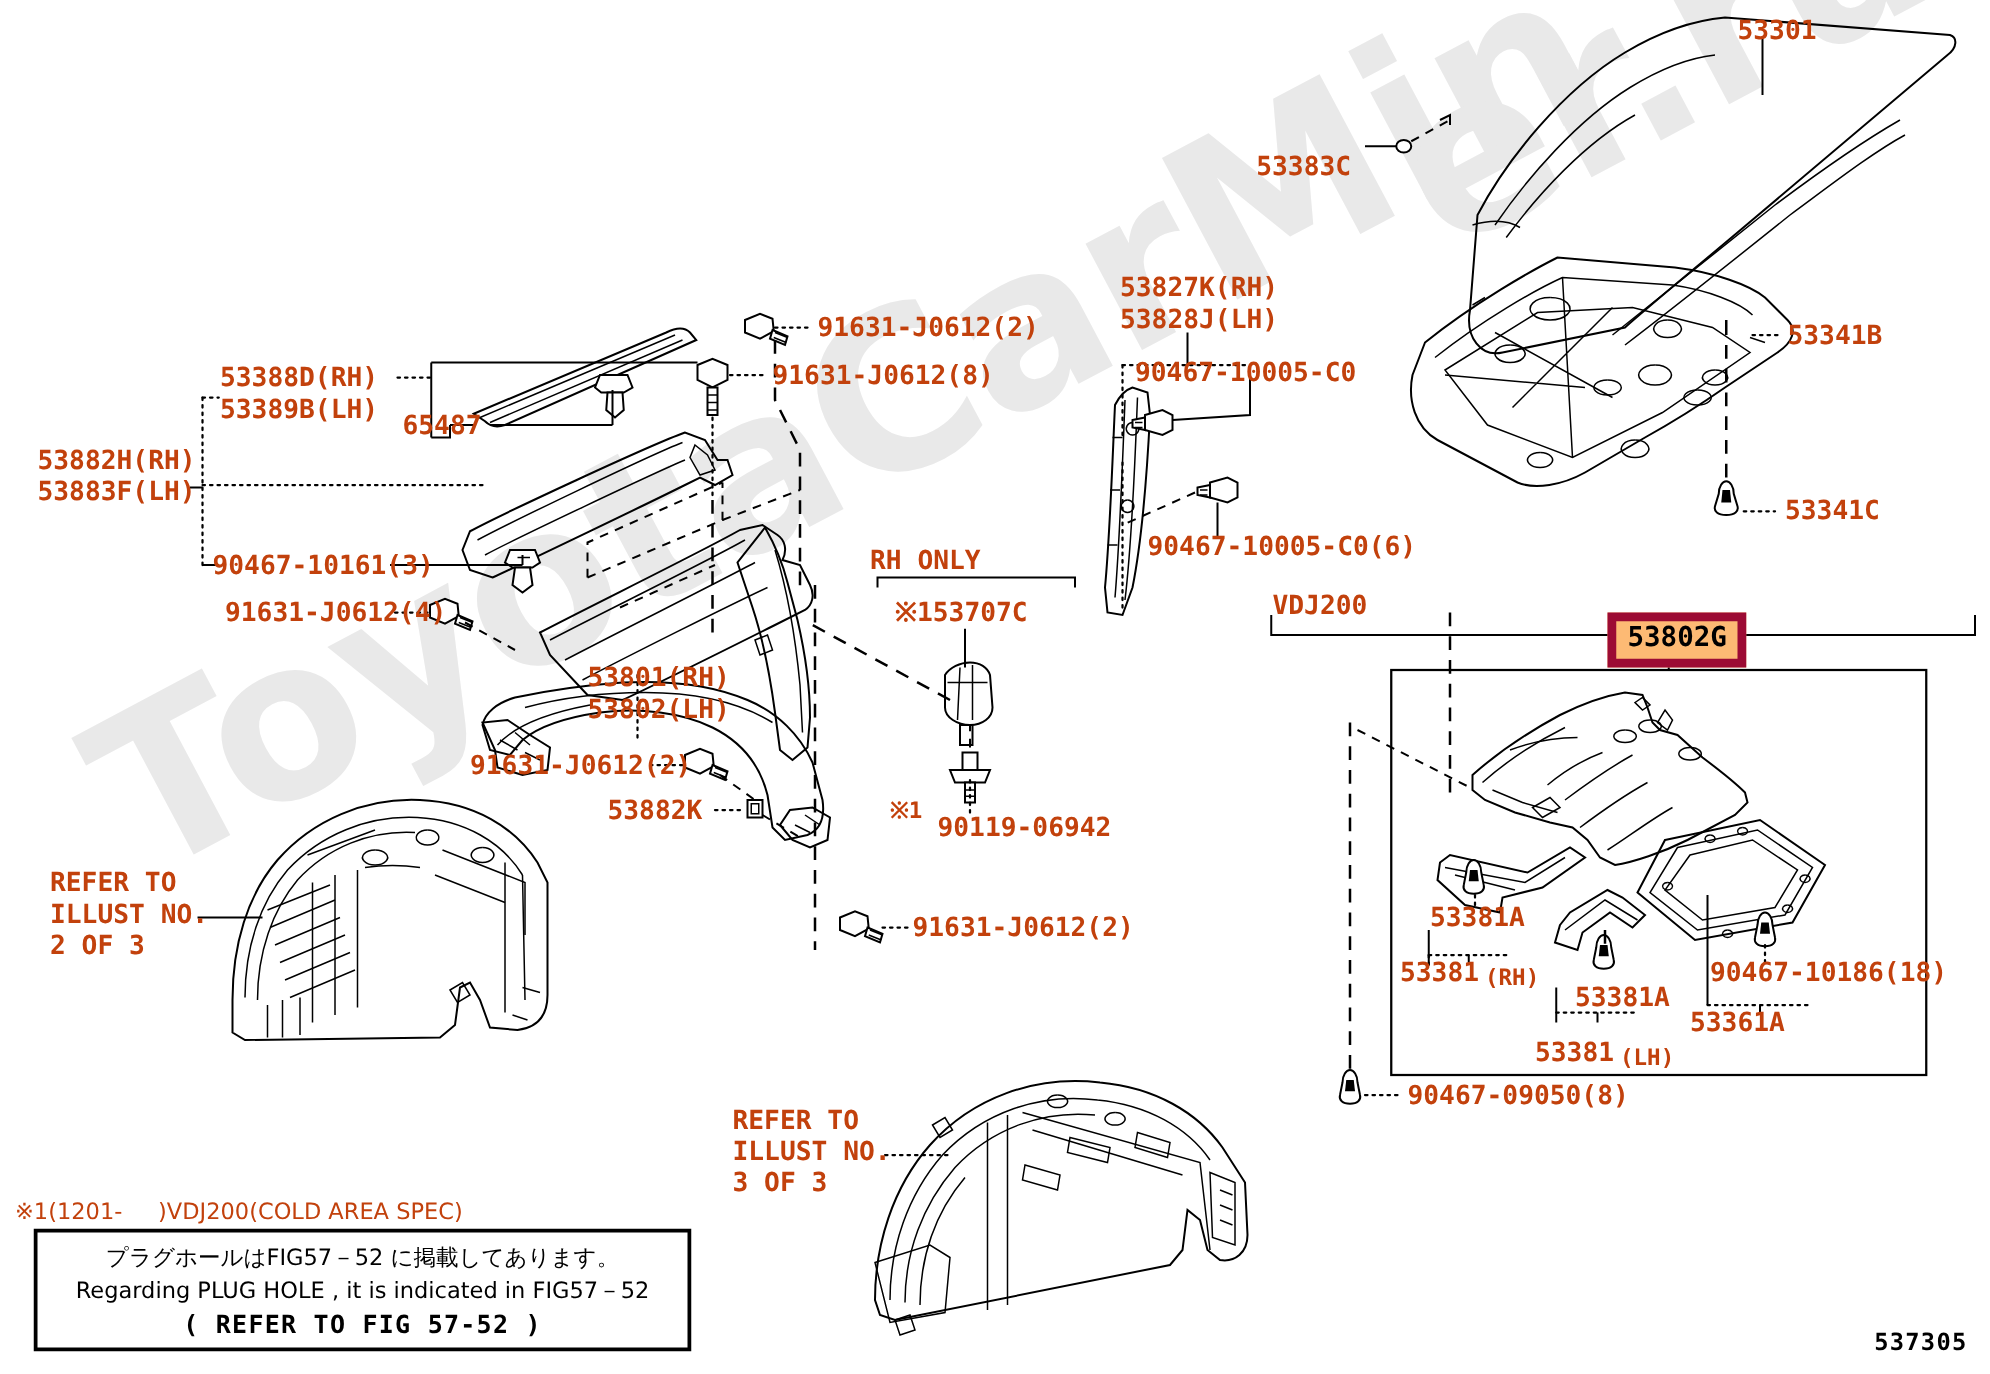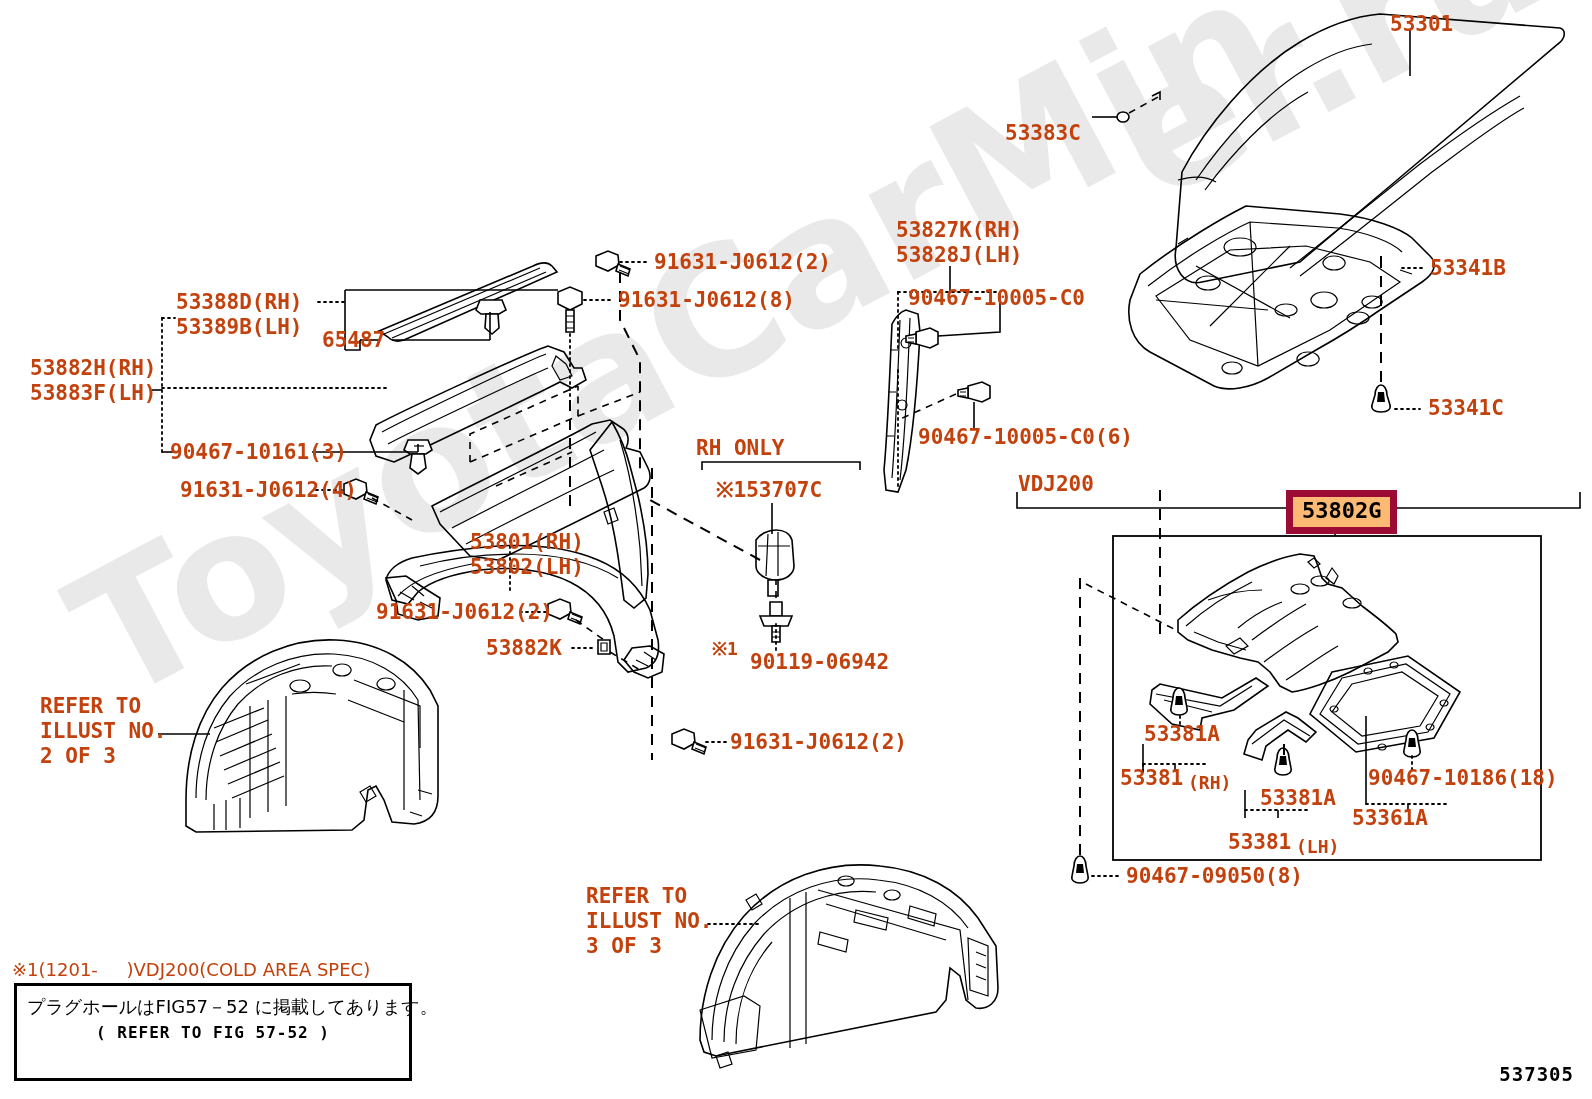--- a/index.html
+++ b/index.html
@@ -87,21 +87,21 @@
   .note-line {
     font-family: "DejaVu Sans", "Liberation Sans", sans-serif;
     font-size: 18px;
     line-height: 26px;
     white-space: nowrap;
     color: #000;
   }
   .note-line.mono {
     font-family: "DejaVu Sans Mono", "Liberation Mono", monospace;
     font-weight: bold;
-    font-size: 16px;
+    font-size: 20px;
     letter-spacing: 1px;
   }
   
   svg.art {
     position: absolute;
     left: 0; top: 0;
     width: 1592px; height: 1099px;
     z-index: 10;
   }
   svg.lead {
@@ -547,20 +547,21 @@
   <div class="lbl" style="left:40px; top:694px;">REFER TO</div>
   <div class="lbl" style="left:40px; top:719px;">ILLUST NO.</div>
   <div class="lbl" style="left:40px; top:744px;">2 OF 3</div>
 
   <div class="lbl" style="left:586px; top:884px;">REFER TO</div>
   <div class="lbl" style="left:586px; top:909px;">ILLUST NO.</div>
   <div class="lbl" style="left:586px; top:934px;">3 OF 3</div>
 
   <div class="lbl sm note-sans" style="left:12px; top:957px;">※1(1201-     )VDJ200(COLD AREA SPEC)</div>
 
-  <div class="note-box" style="left:14px; top:983px; width:398px; height:98px;">
+  <div class="note-box" style="left:27px; top:983px; width:526px; height:98px;">
     <div class="note-line">プラグホールはFIG57－52 に掲載してあります。</div>
+    <div class="note-line">Regarding  PLUG  HOLE , it is  indicated  in  FIG57－52</div>
     <div class="note-line mono">(   REFER TO FIG 57-52  )</div>
   </div>
 
   <div class="figno">537305</div>
 
 </div>
 
 </body></html>

